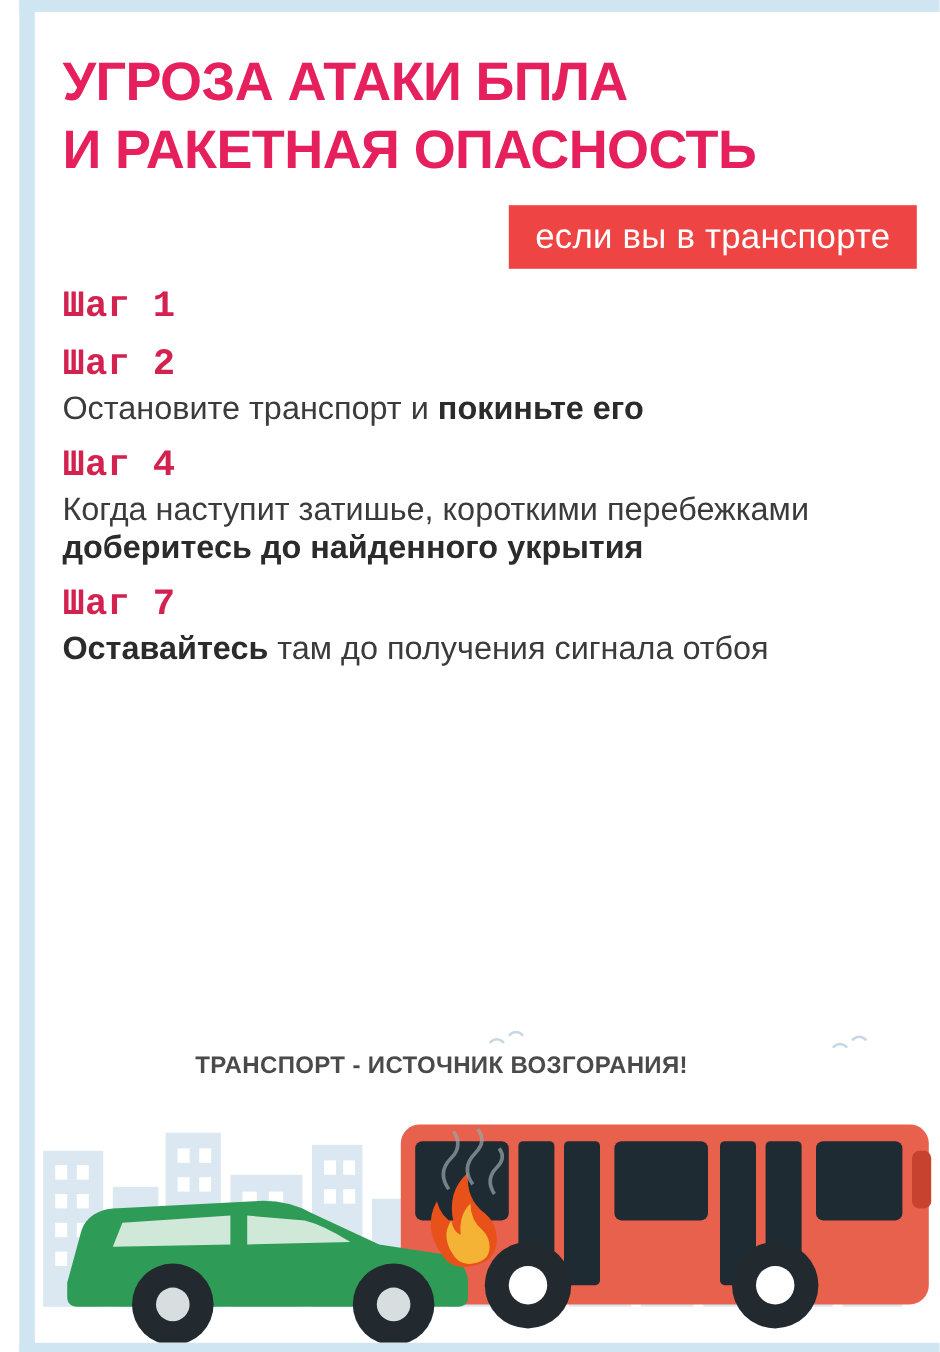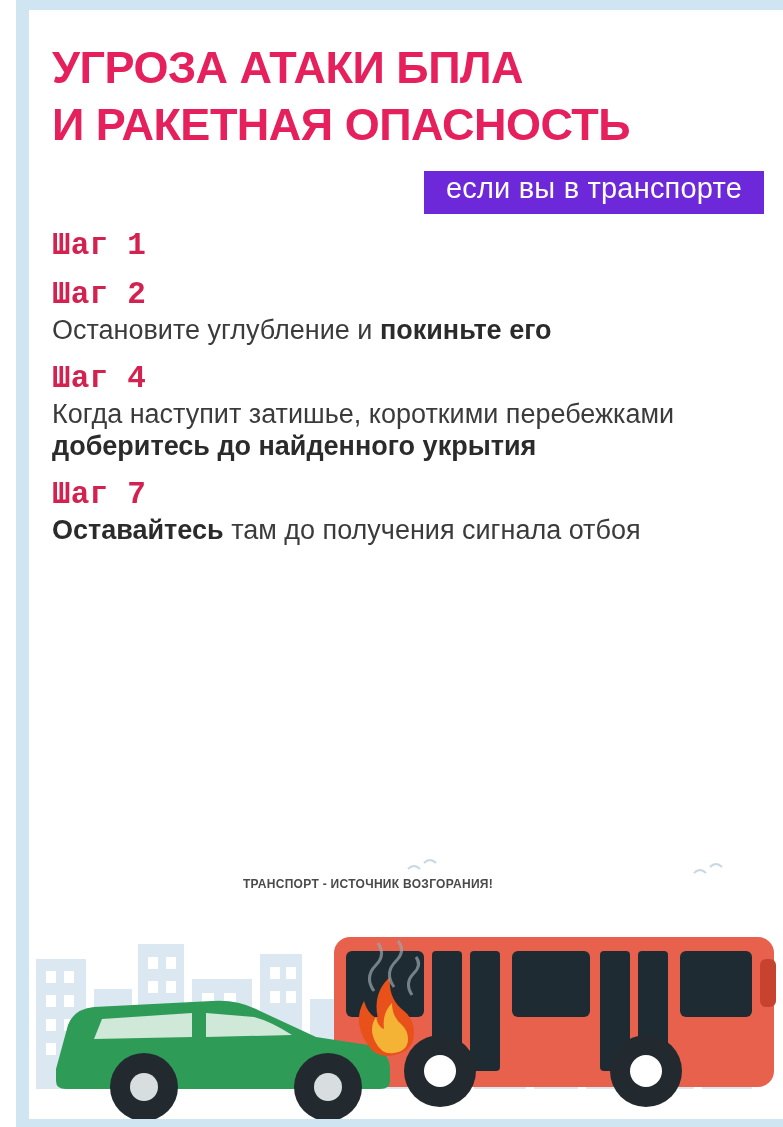--- a/index.html
+++ b/index.html
@@ -48,24 +48,24 @@
     margin: 0;
   }
   .title-line2 { display: block; }
 
   .subtitle-wrap {
     margin-top: 18px;
     display: flex;
     justify-content: flex-end;
   }
   .subtitle {
-    background: #6d28d9;
+    background: #ef4444;
     color: #ffffff;
     font-size: 29px;
-    padding: 1px 22px 9px 22px;
+    padding: 11px 22px 9px 22px;
     white-space: nowrap;
     letter-spacing: 0.2px;
   }
 
   .steps {
     margin-top: 14px;
   }
   .step {
     margin-bottom: 14px;
   }
@@ -98,21 +98,21 @@
     height: 260px;
     overflow: hidden;
   }
   .caption {
     position: absolute;
     left: 0;
     top: 18px;
     width: 704px;
     text-align: center;
     color: #4a4a4a;
-    font-size: 12px;
+    font-size: 20px;
     font-weight: bold;
     letter-spacing: 0.3px;
   }
 </style>
 </head>
 <body>
 
 <div class="poster">
 
   <div class="frame-left"></div>
@@ -132,21 +132,21 @@
     </div>
 
     <div class="steps">
 
       <div class="step">
         <div class="step-title">Шаг 1</div>
       </div>
 
       <div class="step">
         <div class="step-title">Шаг 2</div>
-        <div class="step-body"><span>Остановите углубление и </span><b>покиньте его</b></div>
+        <div class="step-body"><span>Остановите транспорт и </span><b>покиньте его</b></div>
       </div>
 
 
       <div class="step">
         <div class="step-title">Шаг 4</div>
         <div class="step-body"><span>Когда наступит затишье, короткими перебежками </span><b>доберитесь до найденного укрытия</b></div>
       </div>
 
       <div class="step">
         <div class="step-title">Шаг 7</div>

